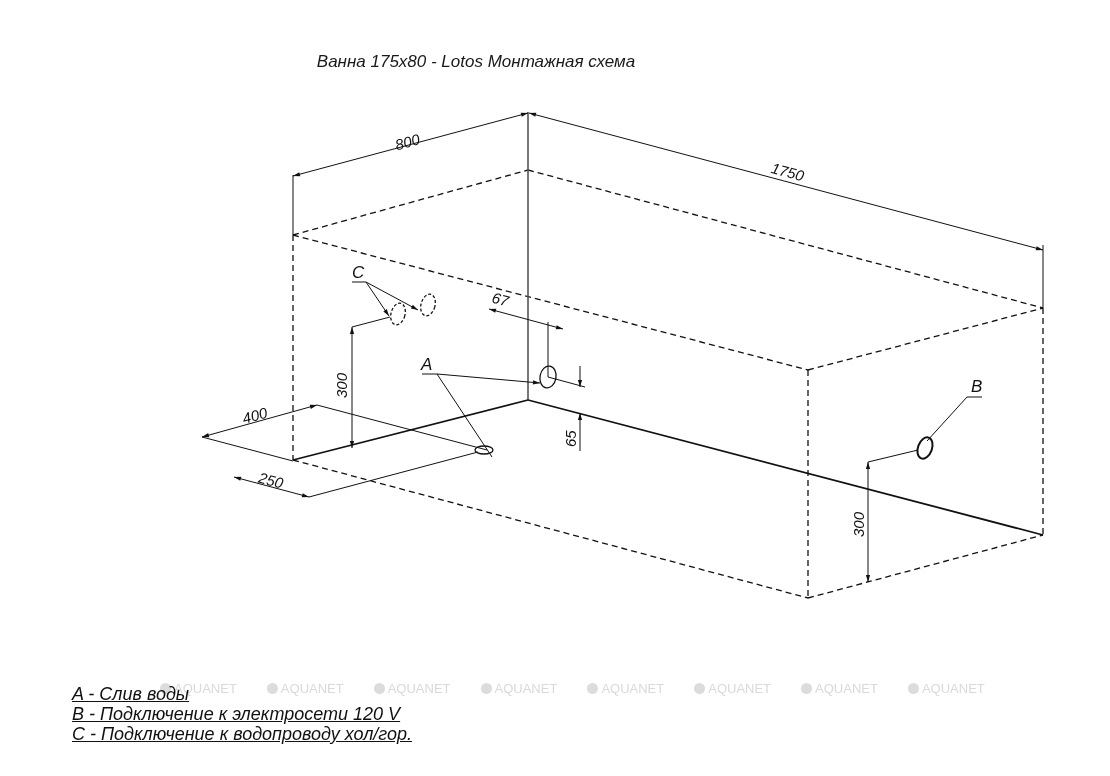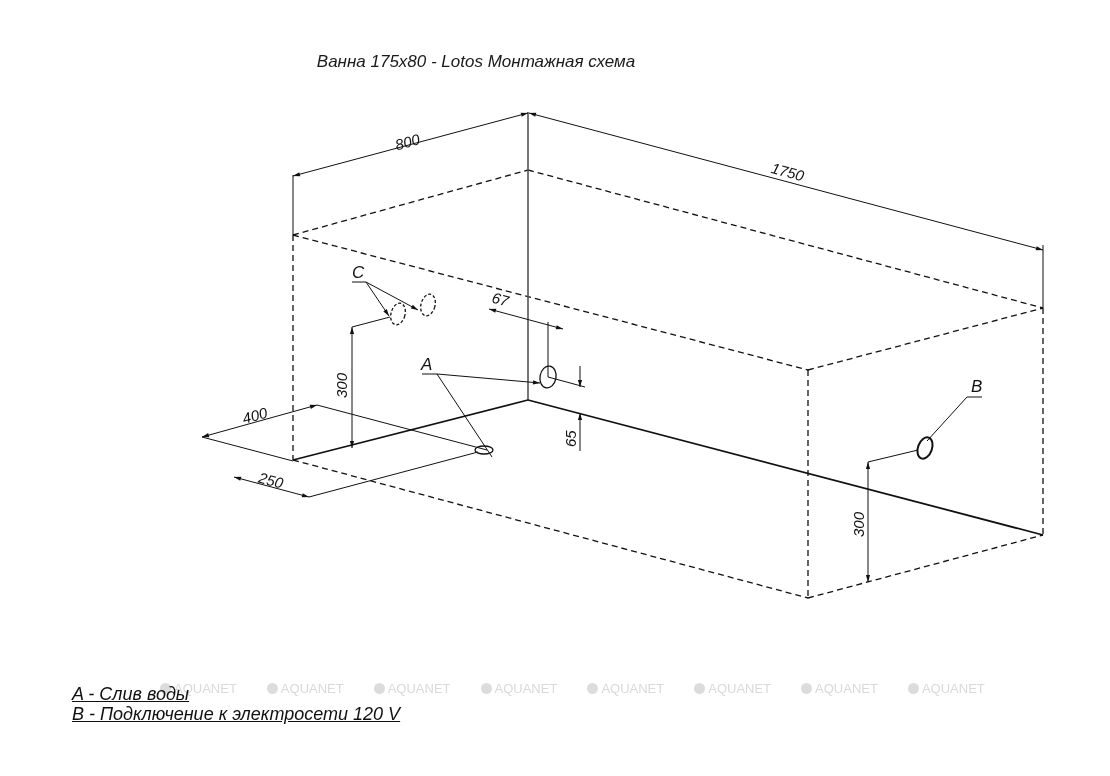--- a/index.html
+++ b/index.html
@@ -139,13 +139,14 @@
   <span class="wm"><span class="dot"></span><span>AQUANET</span></span>
   <span class="wm"><span class="dot"></span><span>AQUANET</span></span>
   <span class="wm"><span class="dot"></span><span>AQUANET</span></span>
   <span class="wm"><span class="dot"></span><span>AQUANET</span></span>
   <span class="wm"><span class="dot"></span><span>AQUANET</span></span>
 </div>
 
 <div class="legend">
   <div>A - Слив воды</div>
   <div>B - Подключение к электросети 120 V</div>
+  <div>C - Подключение к водопроводу хол/гор.</div>
 </div>
 
 </body></html>

